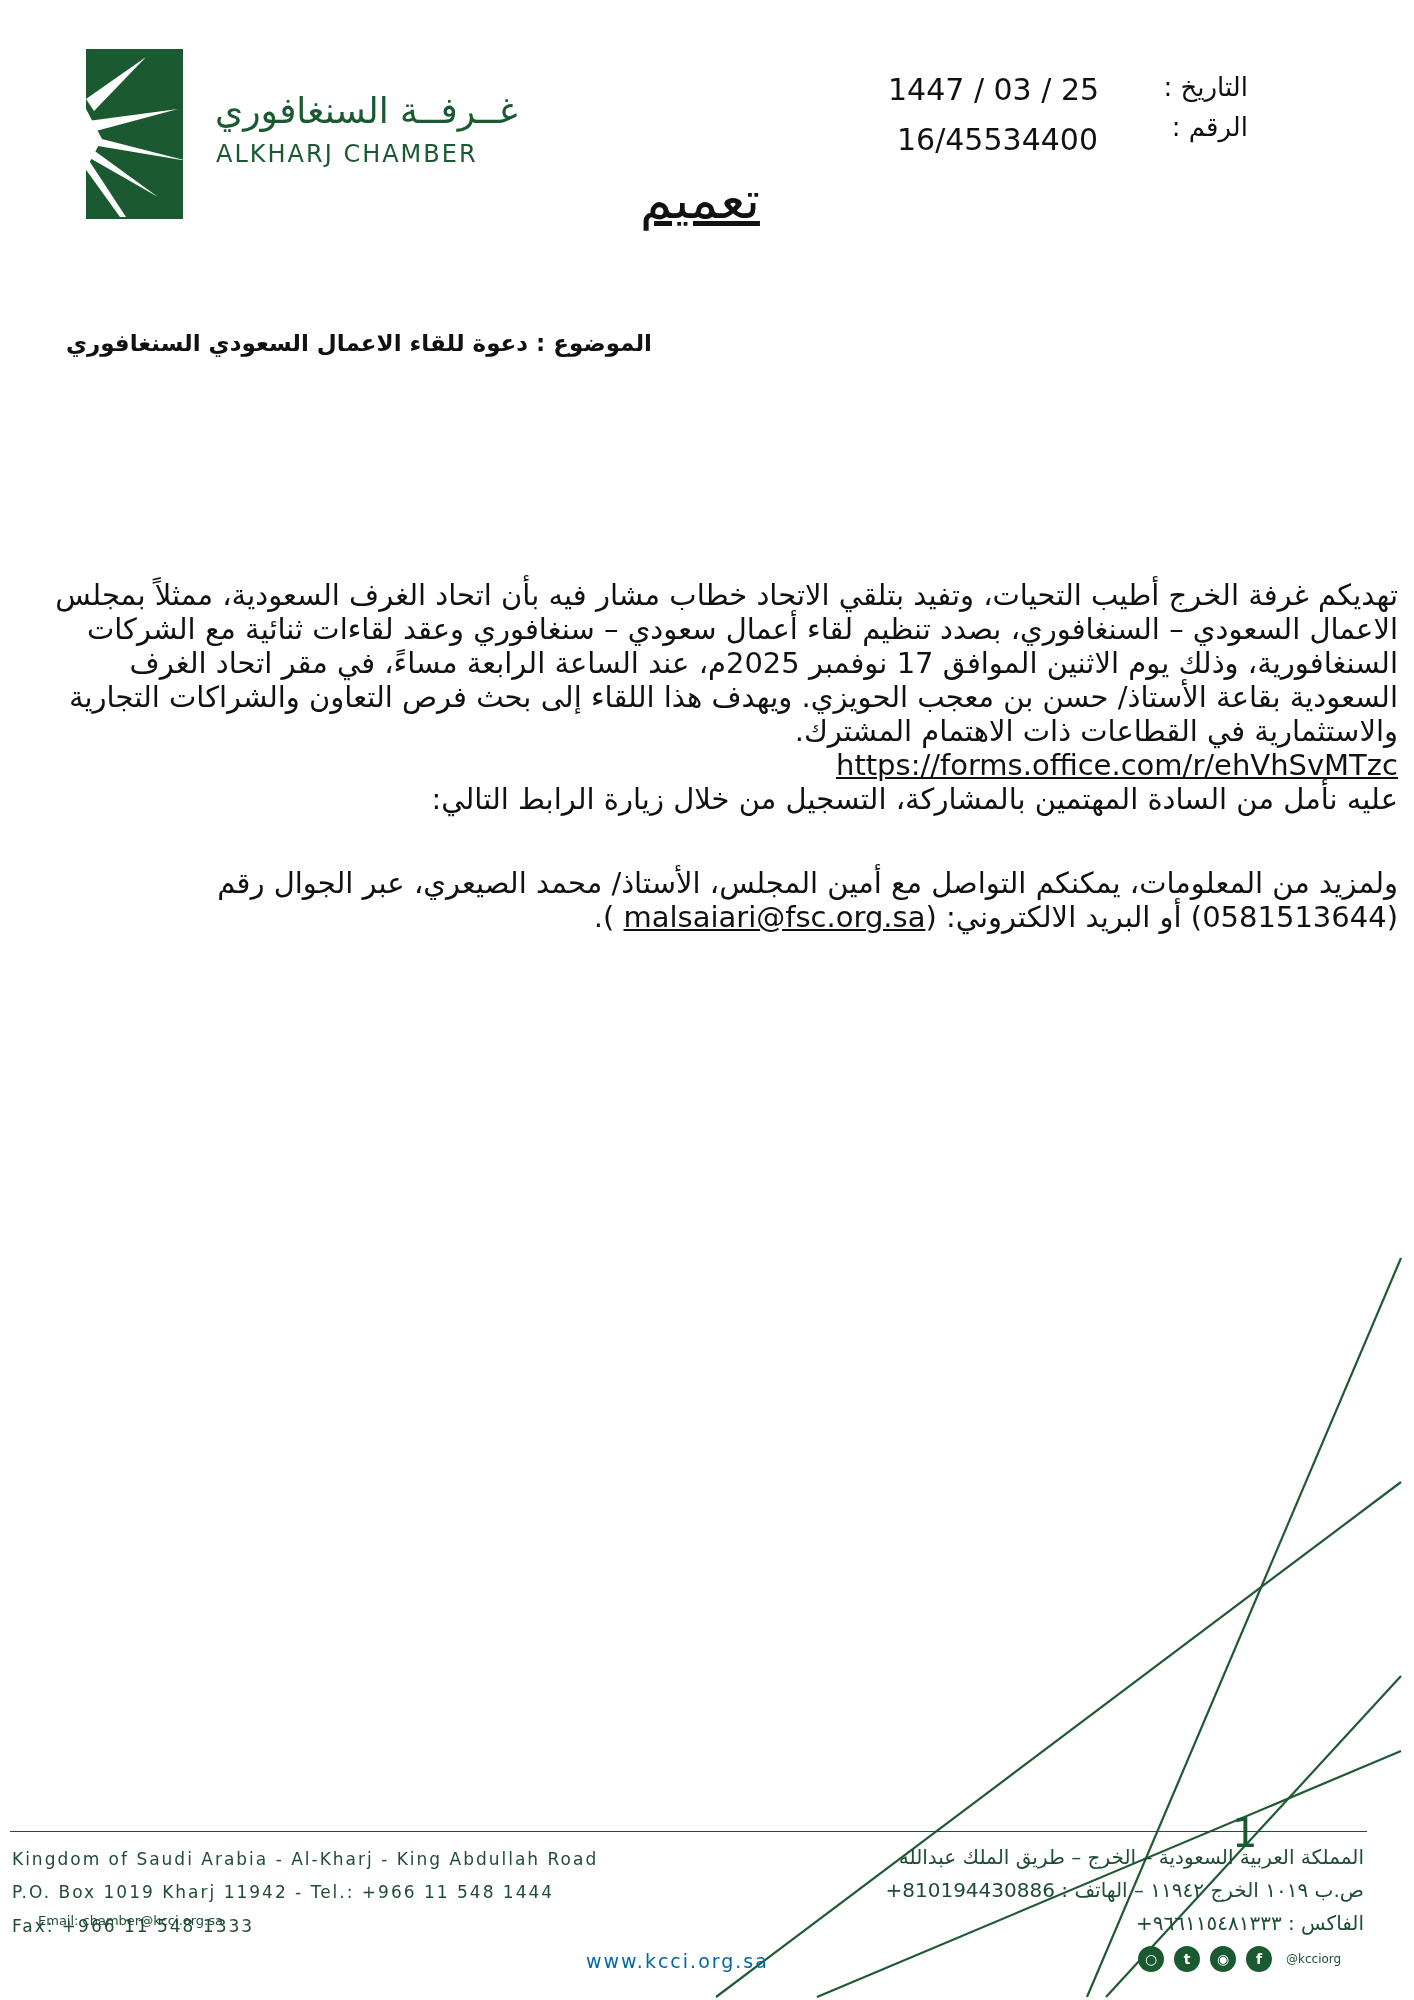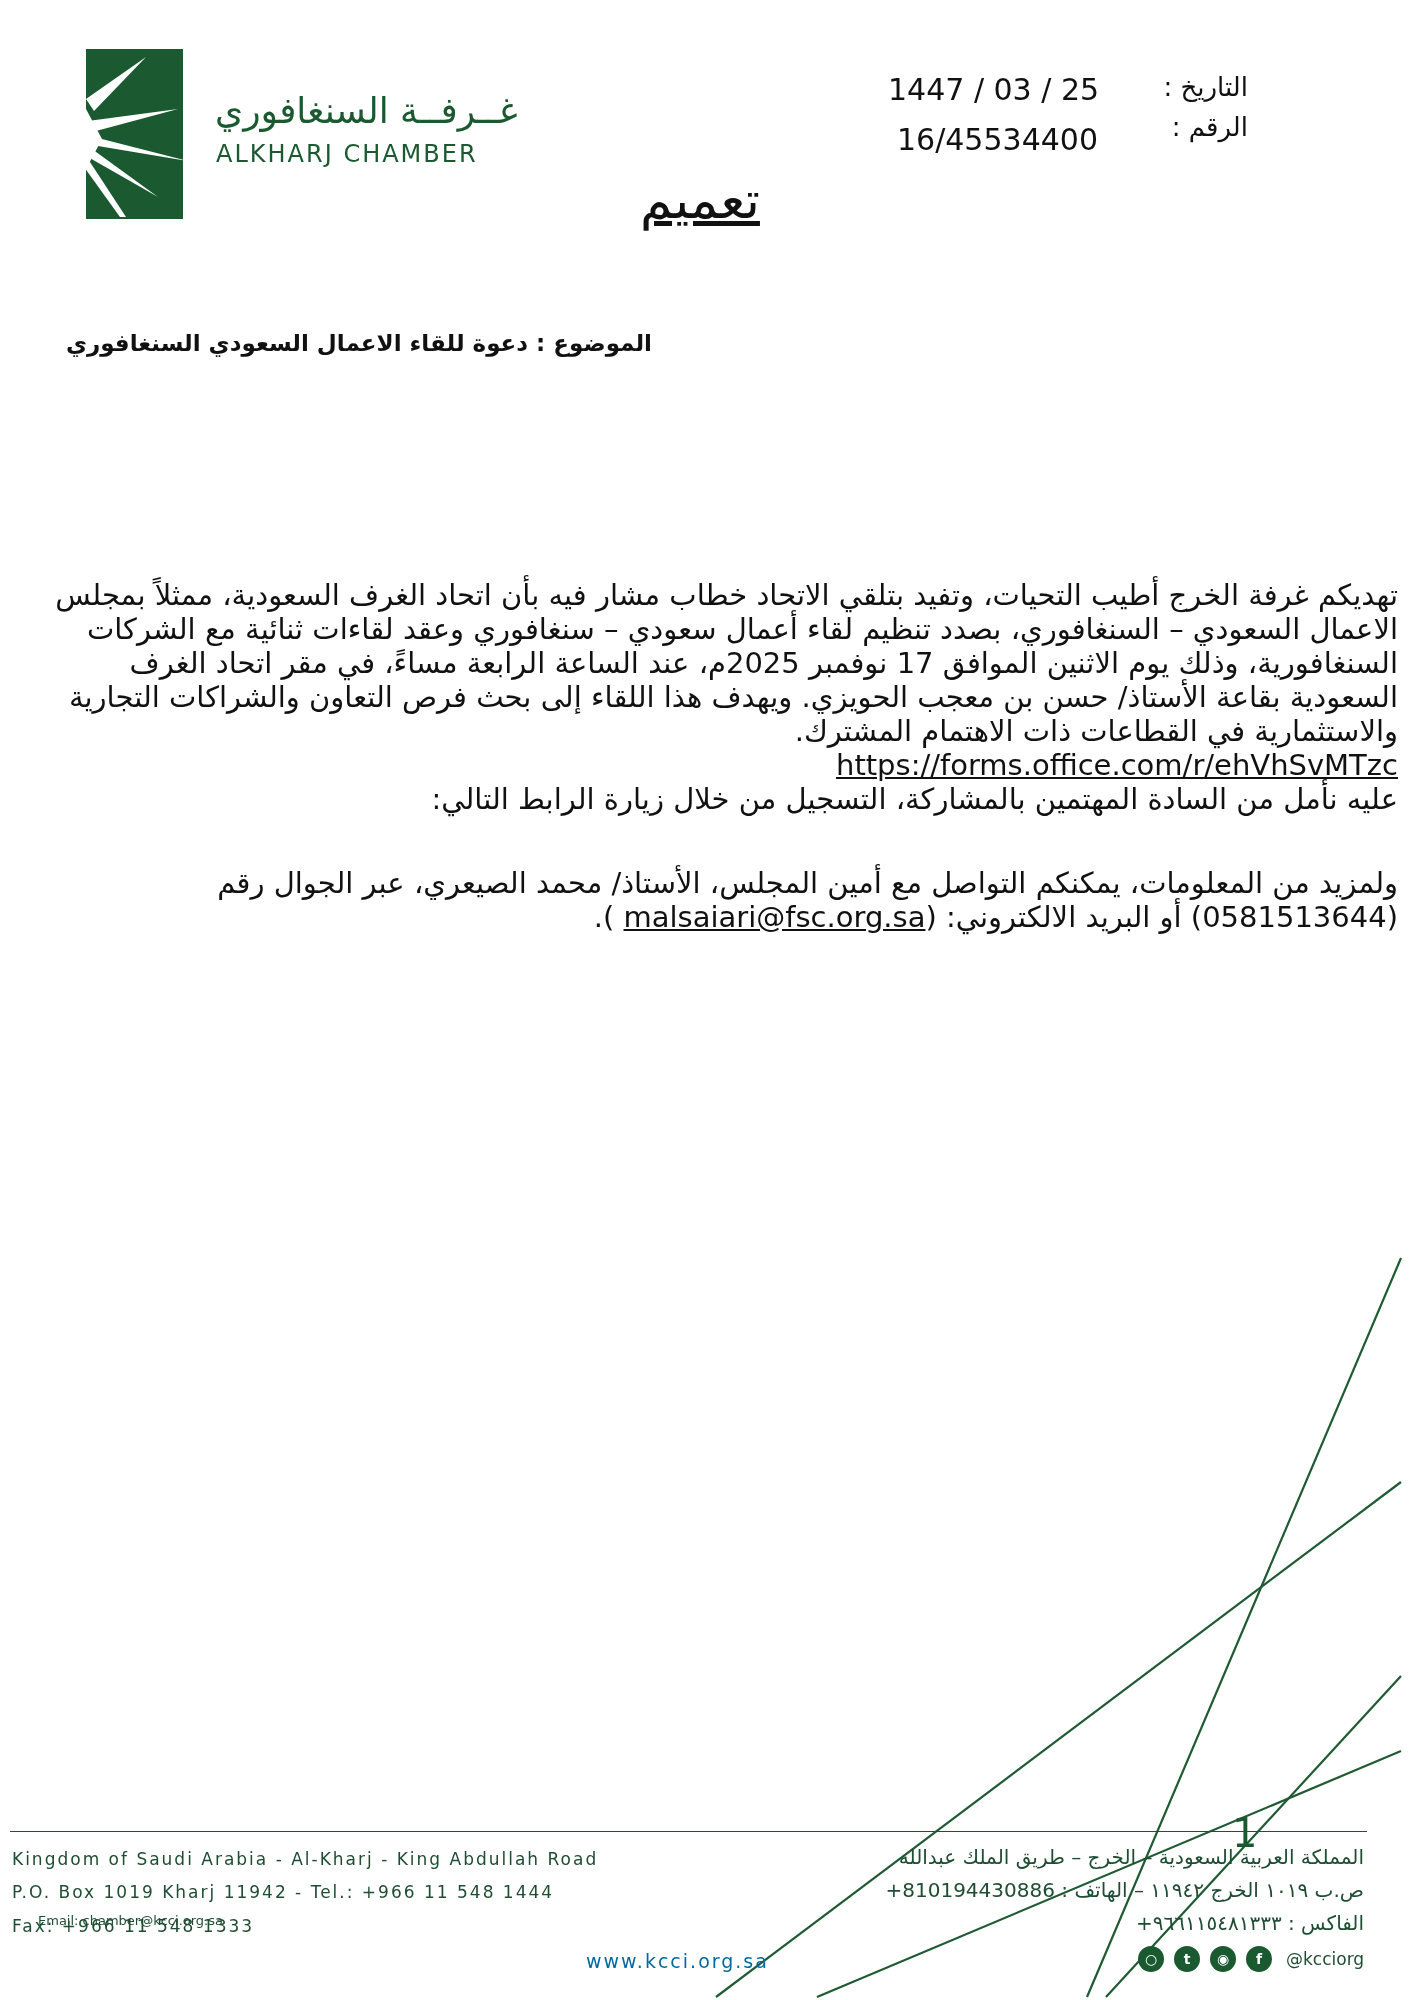--- a/index.html
+++ b/index.html
@@ -16,21 +16,21 @@
   .body-text p { margin: 0; }
   .link { text-decoration: underline; color: #111; direction: ltr; unicode-bidi: embed; }
   .gap { height: 50px; }
   .footer-rule { left: 10px; top: 1831px; width: 1357px; height: 1px; background: #2c4a38; }
   .foot-en { left: 12px; font-size: 17px; color: #1f4d33; letter-spacing: 2px; white-space: nowrap; }
   .foot-ar { right: 50px; font-size: 20px; color: #1f4d33; direction: rtl; text-align: right; white-space: nowrap; }
   .page-num { left: 1232px; top: 1810px; font-size: 40px; color: #1b5a31; }
   .web { left: 586px; top: 1950px; font-size: 19px; color: #0369a1; letter-spacing: 2px; }
   .social { left: 1138px; top: 1946px; display: flex; gap: 10px; align-items: center; }
   .soc-ico { width: 26px; height: 26px; border-radius: 50%; background: #1b5a31; color: #fff; font-size: 14px; display: flex; align-items: center; justify-content: center; font-weight: bold; }
-  .handle { font-size: 17px; color: #1f4d33; margin-left: 4px; }
+  .handle { font-size: 12px; color: #1f4d33; margin-left: 4px; }
   svg.lines { position: absolute; left: 0; top: 0; pointer-events: none; }
 </style>
 </head>
 <body>
 
 <div class="abs logo-box">
   <svg width="97" height="170" viewBox="0 0 97 170">
     <g fill="#ffffff">
       <path d="M0 50 L60 8 L8 62 Z"></path>
       <path d="M2 72 L92 60 L10 82 Z"></path>

